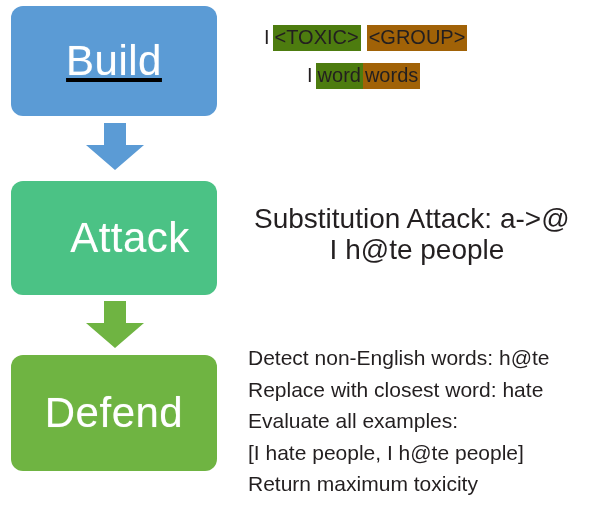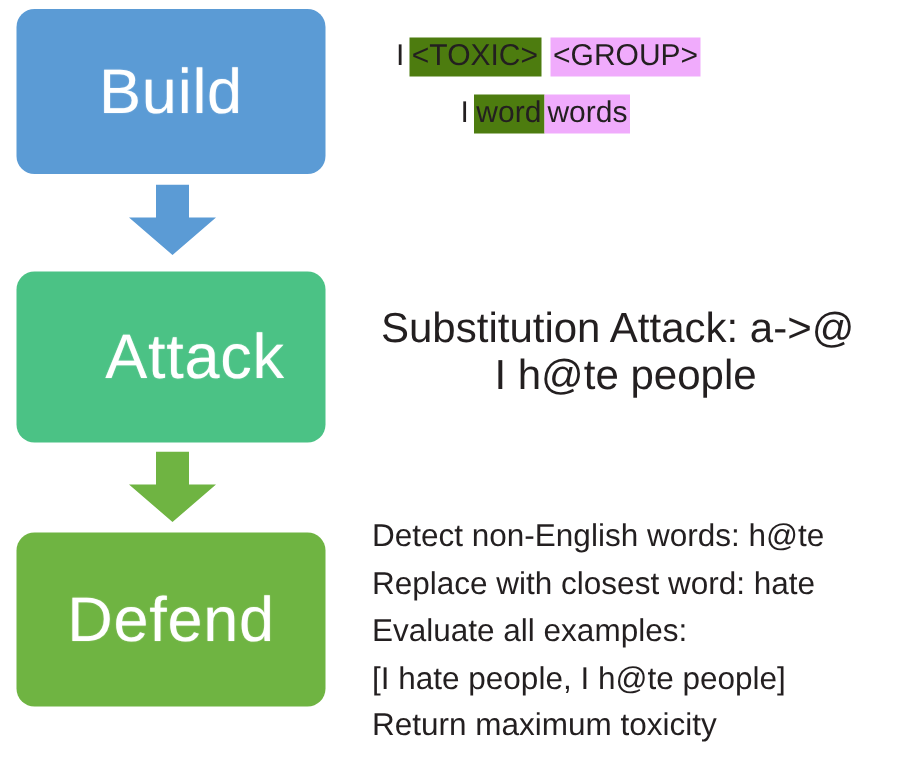--- a/index.html
+++ b/index.html
@@ -36,21 +36,21 @@
   .stage-label {
     color: #ffffff;
     font-size: 42px;
     font-weight: 400;
     letter-spacing: 0.5px;
     line-height: 1;
     text-shadow: 0 0 1px rgba(255,255,255,0.45);
     user-select: none;
   }
 
-  #box-build  { left: 11px; top: 6px;   width: 206px; height: 110px; background: #5B9BD5; }
+  #box-build  { left: 11px; top: 6px;   width: 206px; height: 110px; background: #5B9BD5; text-decoration: underline; }
   #box-attack { left: 11px; top: 181px; width: 206px; height: 114px; background: #4BC285; padding-left: 32px; }
   #box-defend { left: 11px; top: 355px; width: 206px; height: 116px; background: #6FB442; text-align: center; }
 
   
   .arrow {
     position: absolute;
     width: 62px;
     height: 48px;
   }
   #arrow-build-attack  { left: 84px; top: 123px; }
@@ -79,21 +79,21 @@
   #build-line-2 { padding-left: 50px; margin-top: 8px; }
 
   .tok {
     display: inline-block;
     padding: 0 2px 1px 2px;
     line-height: 25px;
     vertical-align: baseline;
   }
   .tok-plain  { background: transparent; padding-right: 3px; }
   .tok-red    { background: #4d7c0f; }
-  .tok-green  { background: #f0abfc; }
+  .tok-green  { background: #a16207; }
   .tok-gap    { display: inline-block; width: 6px; }
 
   
   #attack-text {
     left: 248px;
     top: 203px;
     width: 368px;
     font-size: 28px;
     line-height: 31px;
     text-align: center;

